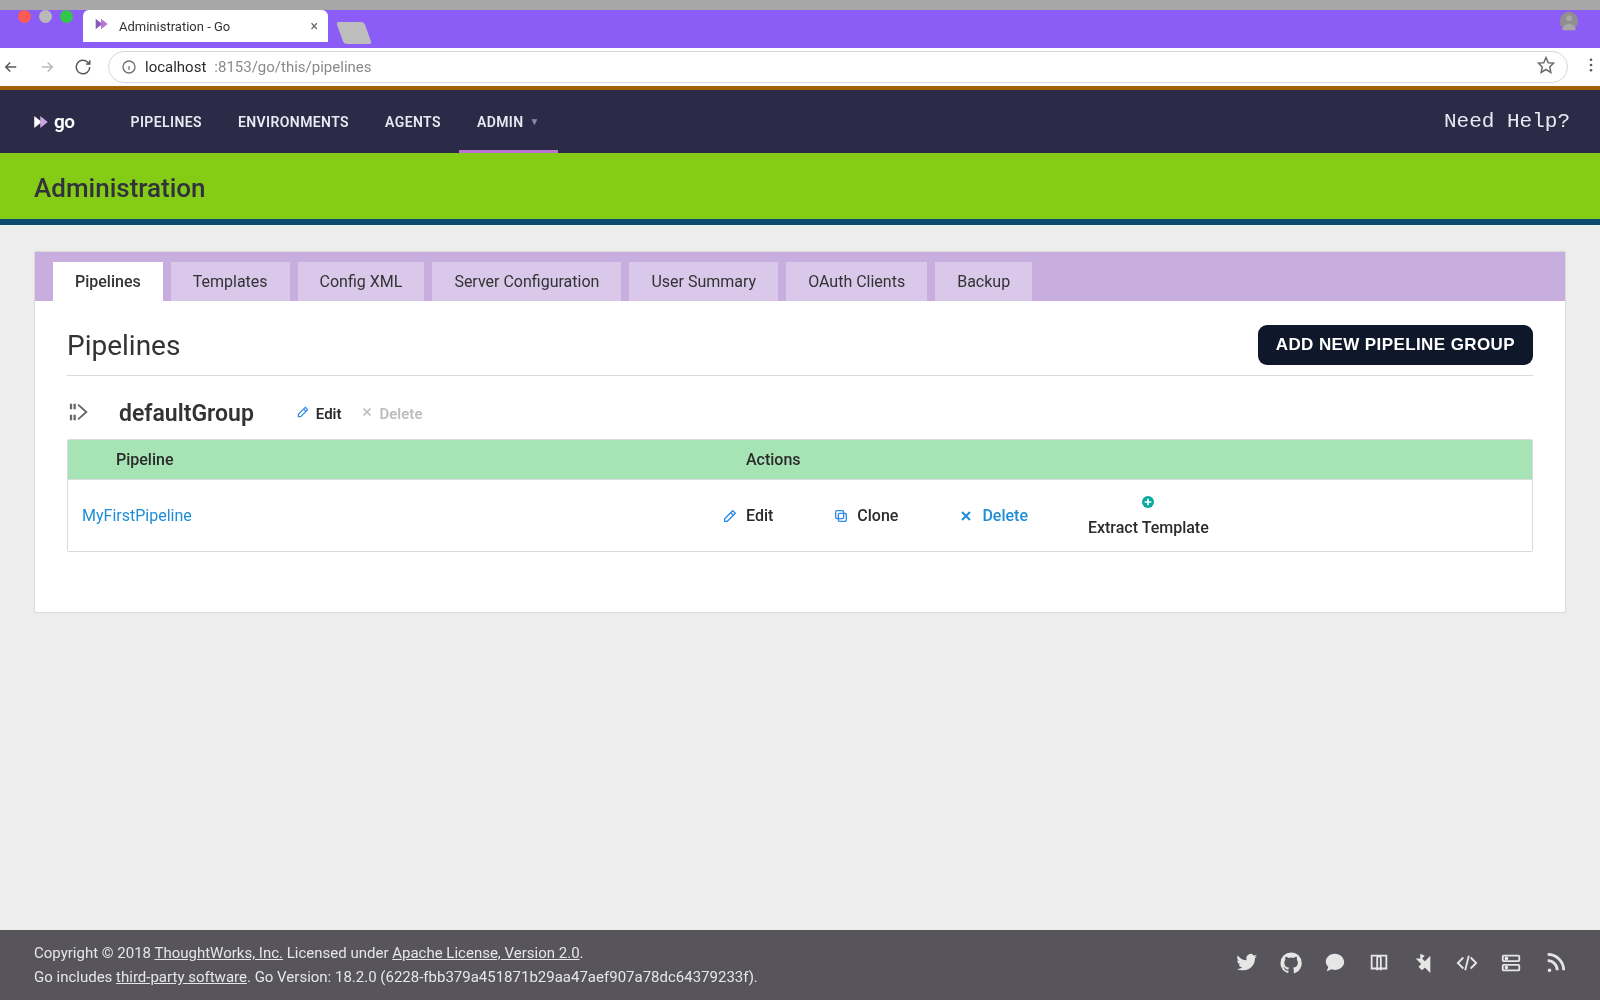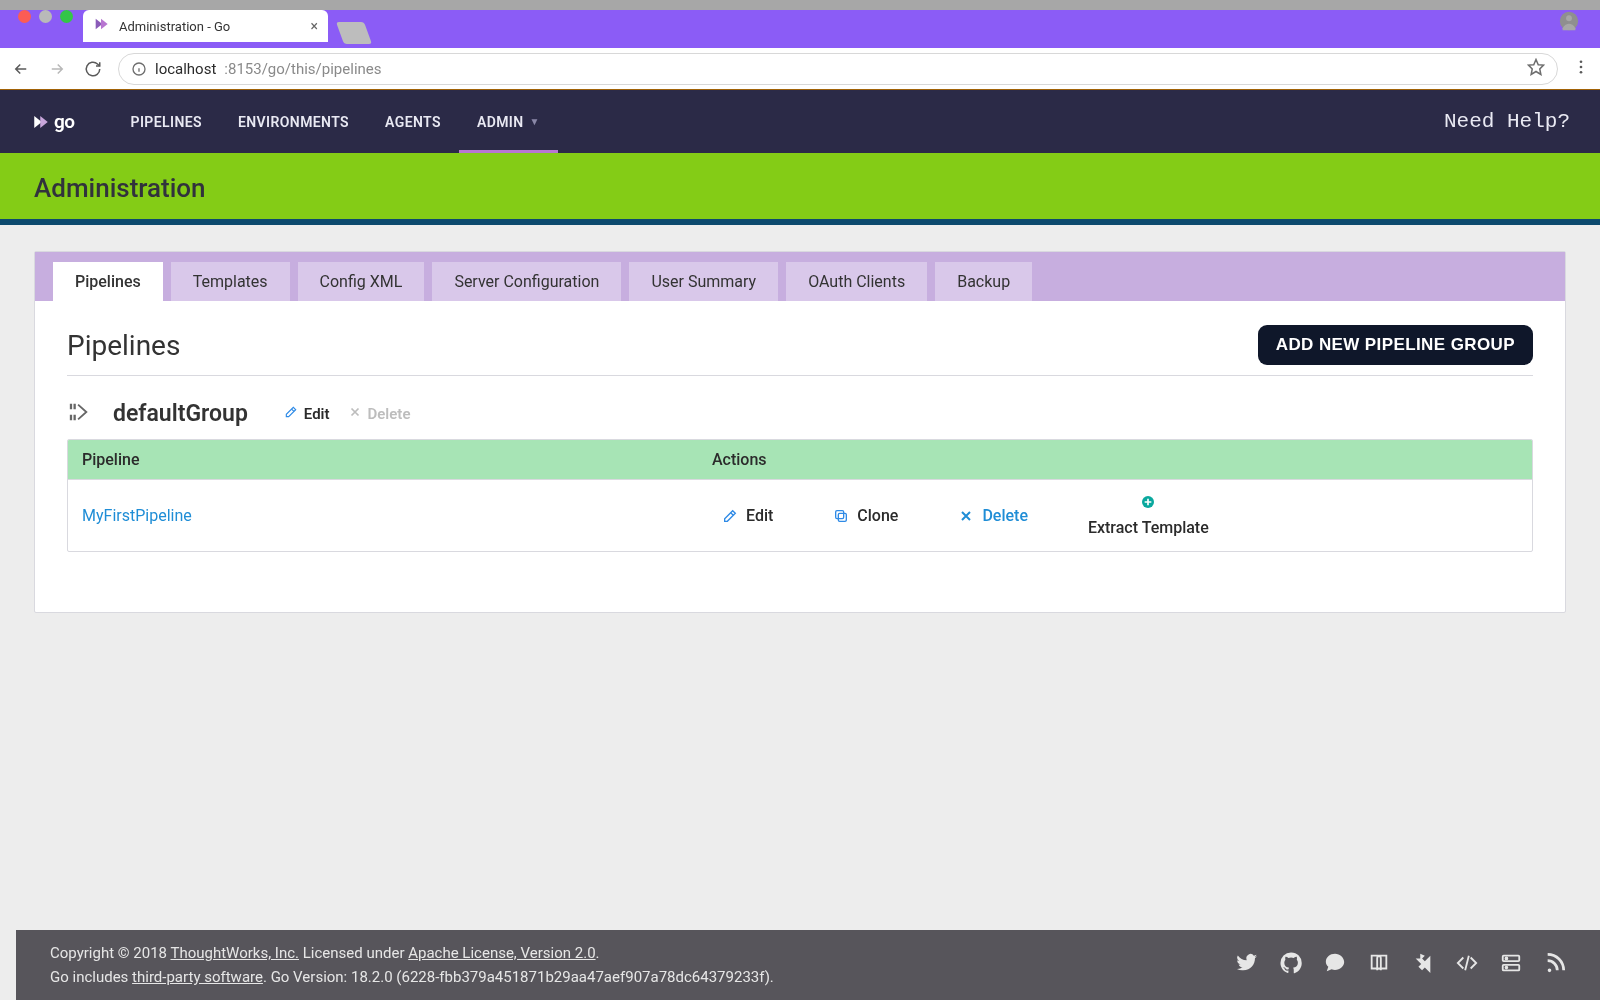--- a/index.html
+++ b/index.html
@@ -68,23 +68,23 @@
   .chrome-user {
     margin-left:auto; margin-right:20px; padding-bottom:8px;
     color:#6b6b6b;
   }
   .chrome-user svg{width:22px;height:22px;}
   .browser-toolbar {
     background:#fff;
     height:42px;
     display:flex;
     align-items:center;
-    padding:0 10px;
+    padding:0 0;
     gap:14px;
-    border-bottom:1px solid #a16207;
+    border-bottom:4px solid #a16207;
   }
   .toolbar-icon { color:#5a5a5a; display:flex; align-items:center; justify-content:center; width:22px;}
   .toolbar-icon.disabled{color:#b8b8b8;}
   .toolbar-icon svg{width:18px;height:18px;}
   .omnibox {
     flex:1; height:32px; border:1px solid #d8d8d8; border-radius:16px;
     display:flex; align-items:center; padding:0 12px; gap:8px;
     font-size:15px; color:#2b2b2b;
   }
   .omnibox .info-icon{color:#6e6e6e; display:flex;}
@@ -155,37 +155,37 @@
     display:flex;align-items:center;justify-content:space-between;
     border-bottom:1px solid #d9d9df;padding-bottom:10px;margin-bottom:18px;
   }
   .section-header h2{font-size:28px;font-weight:400;color:#333;}
   .btn-primary{
     background:#0f172a;color:#fff;border:none;padding:10px 18px;
     font-size:17px;font-weight:600;letter-spacing:.4px;cursor:pointer;
     border-radius:9px;
   }
   .group-header{
-    display:flex;align-items:center;gap:22px;padding:6px 0 12px;
+    display:flex;align-items:center;gap:28px;padding:6px 0 12px;
   }
   .group-icon{color:#666;}
   .group-icon svg{width:24px;height:22px;}
   .group-name{font-size:23px;font-weight:600;color:#333;}
   .group-actions{display:flex;gap:18px;margin-left:14px;}
   .group-action{display:flex;align-items:center;gap:6px;font-size:15px;font-weight:600;cursor:pointer;}
   .group-action.edit{color:#2b2b2b;}
   .group-action.edit .ic{color:#2e8ae6;}
   .group-action.delete{color:#bdbdbd;}
   .group-action .ic svg{width:14px;height:14px;}
 
   .pipeline-table{border:1px solid #d9d9df;border-radius:2px;overflow:hidden;}
   .pt-head{
     background:#a7e4b5;display:flex;padding:10px 14px;font-size:16px;font-weight:500;color:#2b2b2b;
   }
-  .pt-head .col-pipe{flex:0 0 630px;}
+  .pt-head .col-pipe{flex:0 0 630px;margin-left:34px;}
   .pt-row{display:flex;align-items:center;padding:14px 14px;border-top:1px solid #d9d9df;}
   .pt-row .col-pipe{flex:0 0 640px;}
   .pipe-link{color:#1f8dd6;font-size:16px;}
   .row-actions{display:flex;gap:60px;align-items:center;flex:1;}
   .row-action{display:flex;align-items:center;gap:8px;font-size:16px;font-weight:500;cursor:pointer;}
   .row-action.edit{color:#2b2b2b;}
   .row-action.edit .ic{color:#2e8ae6;}
   .row-action.clone{color:#2b2b2b;}
   .row-action.clone .ic{color:#2e8ae6;}
   .row-action.delete{color:#1f8dd6;}
@@ -193,21 +193,21 @@
   .row-action.extract{color:#2b2b2b;flex-direction:column;}
   .row-action.extract .ic{color:#0aa89e;}
   .row-action .ic{display:flex;}
   .row-action .ic svg{width:16px;height:16px;}
 
   .create-row{display:flex;align-items:center;gap:10px;padding:16px 4px;font-size:16px;font-weight:600;color:#2b2b2b;cursor:pointer;}
   .create-row .plus-circle{width:18px;height:18px;}
 
   
   .app-footer{
-    position:absolute;left:16px;right:0;bottom:0;height:70px;
+    position:absolute;left:0;right:0;bottom:0;height:70px;
     background:#57555b;color:#e6e6e6;display:flex;align-items:center;
     padding:0 34px;font-size:15px;
   }
   .footer-text{line-height:1.6;}
   .footer-text a{color:#e6e6e6;text-decoration:underline;}
   .footer-icons{margin-left:auto;display:flex;gap:22px;align-items:center;color:#e6e6e6;}
   .footer-icons svg{width:22px;height:22px;fill:#e6e6e6;}
   .footer-icons .stroke svg{fill:none;stroke:#e6e6e6;stroke-width:2;}
 
   a{text-decoration:none;}

